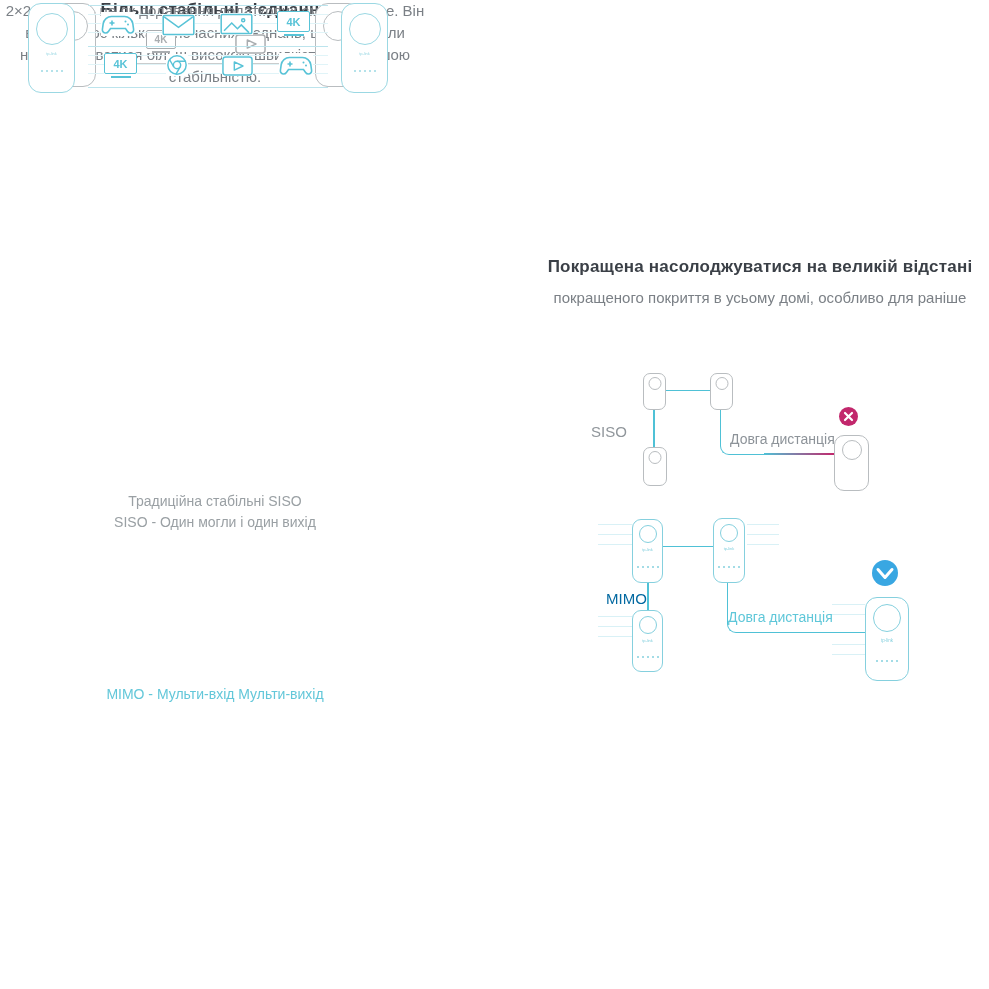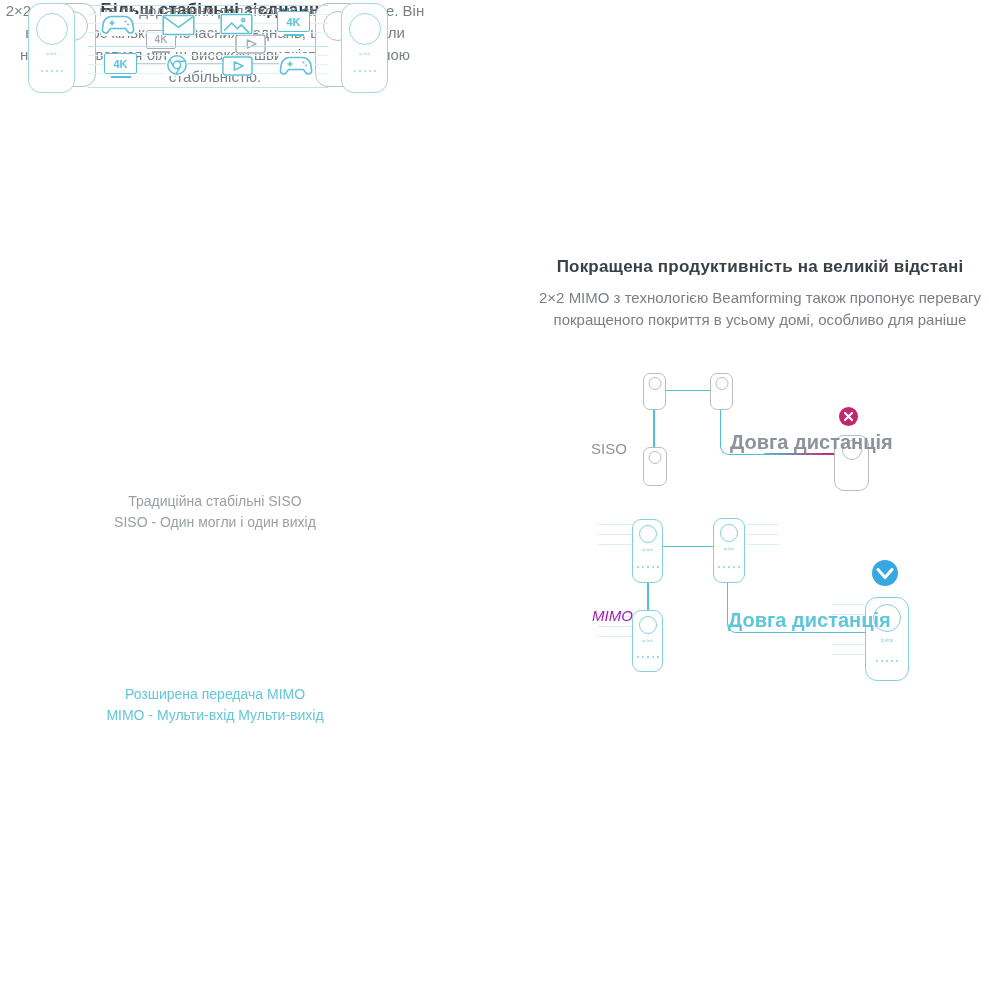--- a/index.html
+++ b/index.html
@@ -30,22 +30,22 @@
   .elbow{position:absolute;border-left:1.5px solid #4fc1d6;border-bottom:1.5px solid #4fc1d6;
          border-bottom-left-radius:9px;box-sizing:border-box;}
   .icon{position:absolute;background:#fff;display:flex;align-items:flex-start;justify-content:center;}
   .icon svg{display:block;}
   .teal-ic{color:#58c3d7;}
   .gray-ic{color:#a9adb0;}
   .tvwrap{position:absolute;background:#fff;}
   .tv{border:1.6px solid currentColor;border-radius:2px;display:flex;align-items:center;justify-content:center;
       font-weight:700;box-sizing:border-box;}
   .tvstand{height:1.8px;background:currentColor;margin:2px auto 0;}
-  .netlabel{position:absolute;font-size:15px;margin-top:17px;}
-  .dist{position:absolute;font-size:20px;white-space:nowrap;font-weight:bold;}
+  .netlabel{position:absolute;font-size:15px;}
+  .dist{position:absolute;font-size:14px;white-space:nowrap;}
 </style>
 </head>
 <body>
 
 <div class="canvas">
 
   <h2 class="abs" style="left:0;top:257;width:430px;">Більш стабільні з’єднання</h2>
   <div class="para" style="left:0;top:287;width:430px;">
     <div>2×2 MIMO — це як додавання додаткових смуг до шосе. Він</div>
     <div>встановлює кілька одночасних з’єднань, щоб ви могли</div>
@@ -168,27 +168,25 @@
       <svg width="34" height="24" viewBox="0 0 34 24" fill="none" stroke="currentColor" stroke-width="1.6">
         <path d="M10.5 4.5h13c4.2 0 7.7 3.1 8.3 7.2l.8 5.6c.3 1.9-1.2 3.7-3.2 3.7-1.1 0-2.2-.6-2.8-1.5l-2.1-3h-15l-2.1 3c-.6.9-1.7 1.5-2.8 1.5-2 0-3.5-1.8-3.2-3.7l.8-5.6C2.8 7.6 6.3 4.5 10.5 4.5z"></path>
         <path d="M11 8.5v5M8.5 11h5"></path>
         <circle cx="24.5" cy="9.5" r="1" fill="currentColor" stroke="none"></circle>
         <circle cx="27" cy="12.5" r="1" fill="currentColor" stroke="none"></circle>
       </svg>
     </div>
   </div>
 
   <div class="caption teal" style="left:0;top:684px;width:430px;">
-    <div>Розширена передача MIMO</div>
     <div>MIMO - Мульти-вхід Мульти-вихід</div>
   </div>
 
-  <h2 class="abs" style="left:540px;top:257px;width:440px;">Покращена продуктивність на великій відстані</h2>
+  <h2 class="abs" style="left:540px;top:257px;width:440px;">Покращена насолоджуватися на великій відстані</h2>
   <div class="para" style="left:535px;top:287px;width:450px;">
-    <div>2×2 MIMO з технологією Beamforming також пропонує перевагу</div>
     <div>покращеного покриття в усьому домі, особливо для раніше</div>
   </div>
 
   <div class="diagram" style="left:560px;top:365px;width:430px;height:135px;">
     <div class="netlabel" style="left:31px;top:58px;color:#90969b;">SISO</div>
 
     <div class="hline tline" style="left:106px;top:25px;width:44px;"></div>
     <div class="vline tline" style="left:93px;top:45px;height:37px;"></div>
     <div class="elbow" style="left:160px;top:45px;width:114px;height:45px;"></div>
     <div class="hline" style="left:204px;top:88.4px;width:70px;background:linear-gradient(90deg,#4fc1d6,#c2276c);height:1.6px;"></div>
@@ -223,21 +221,21 @@
     <div class="hline streak3" style="left:187px;top:29px;width:32px;"></div>
     <div class="hline streak3" style="left:187px;top:39px;width:32px;"></div>
     <div class="hline streak3" style="left:38px;top:111px;width:34px;"></div>
     <div class="hline streak3" style="left:38px;top:121px;width:34px;"></div>
     <div class="hline streak3" style="left:38px;top:131px;width:34px;"></div>
     <div class="hline streak3" style="left:272px;top:99px;width:33px;"></div>
     <div class="hline streak3" style="left:272px;top:109px;width:33px;"></div>
     <div class="hline streak3" style="left:272px;top:139px;width:33px;"></div>
     <div class="hline streak3" style="left:272px;top:149px;width:33px;"></div>
 
-    <div class="netlabel" style="left:32px;top:85px;color:#a21caf;font-style:italic;">MIMO</div>
+    <div class="netlabel" style="left:46px;top:85px;color:#0369a1;">MIMO</div>
 
     <div class="hline tline" style="left:103px;top:41px;width:50px;"></div>
     <div class="vline tline" style="left:87px;top:78px;height:27px;"></div>
     <div class="elbow" style="left:167px;top:78px;width:138px;height:50px;"></div>
 
     <div class="adapter ad-teal2" style="left:72px;top:14px;width:31px;height:64px;border-radius:9px;">
       <div class="circ" style="top:5px;width:18px;height:18px;"></div>
       <div class="logo" style="top:27px;">tp-link</div>
       <div class="dots" style="top:46px;">
           <i></i>

